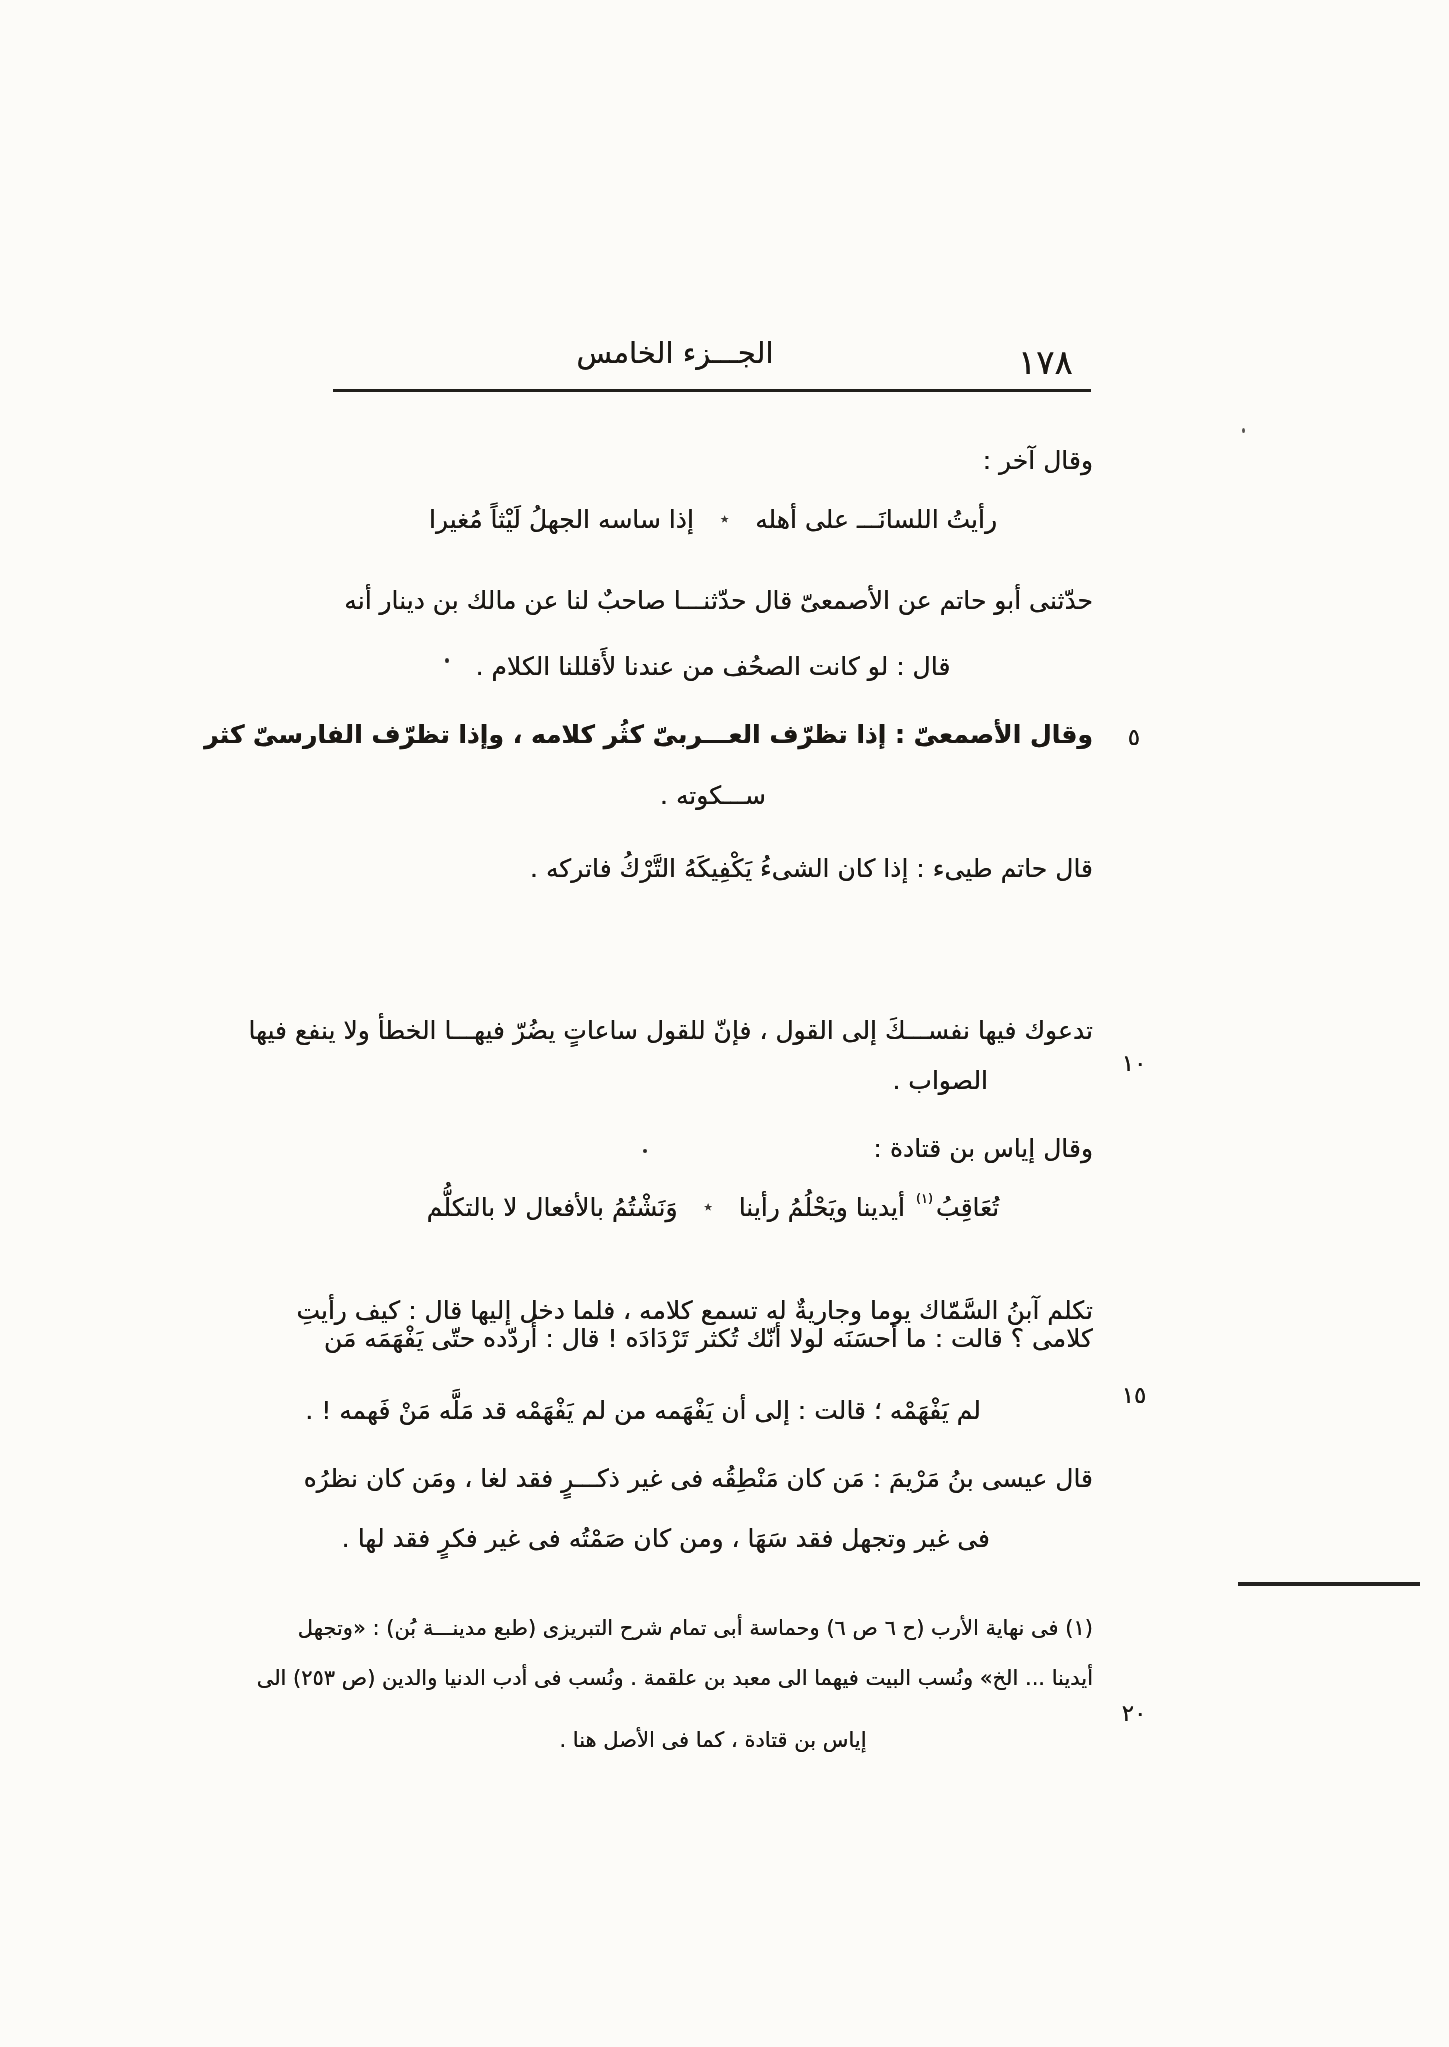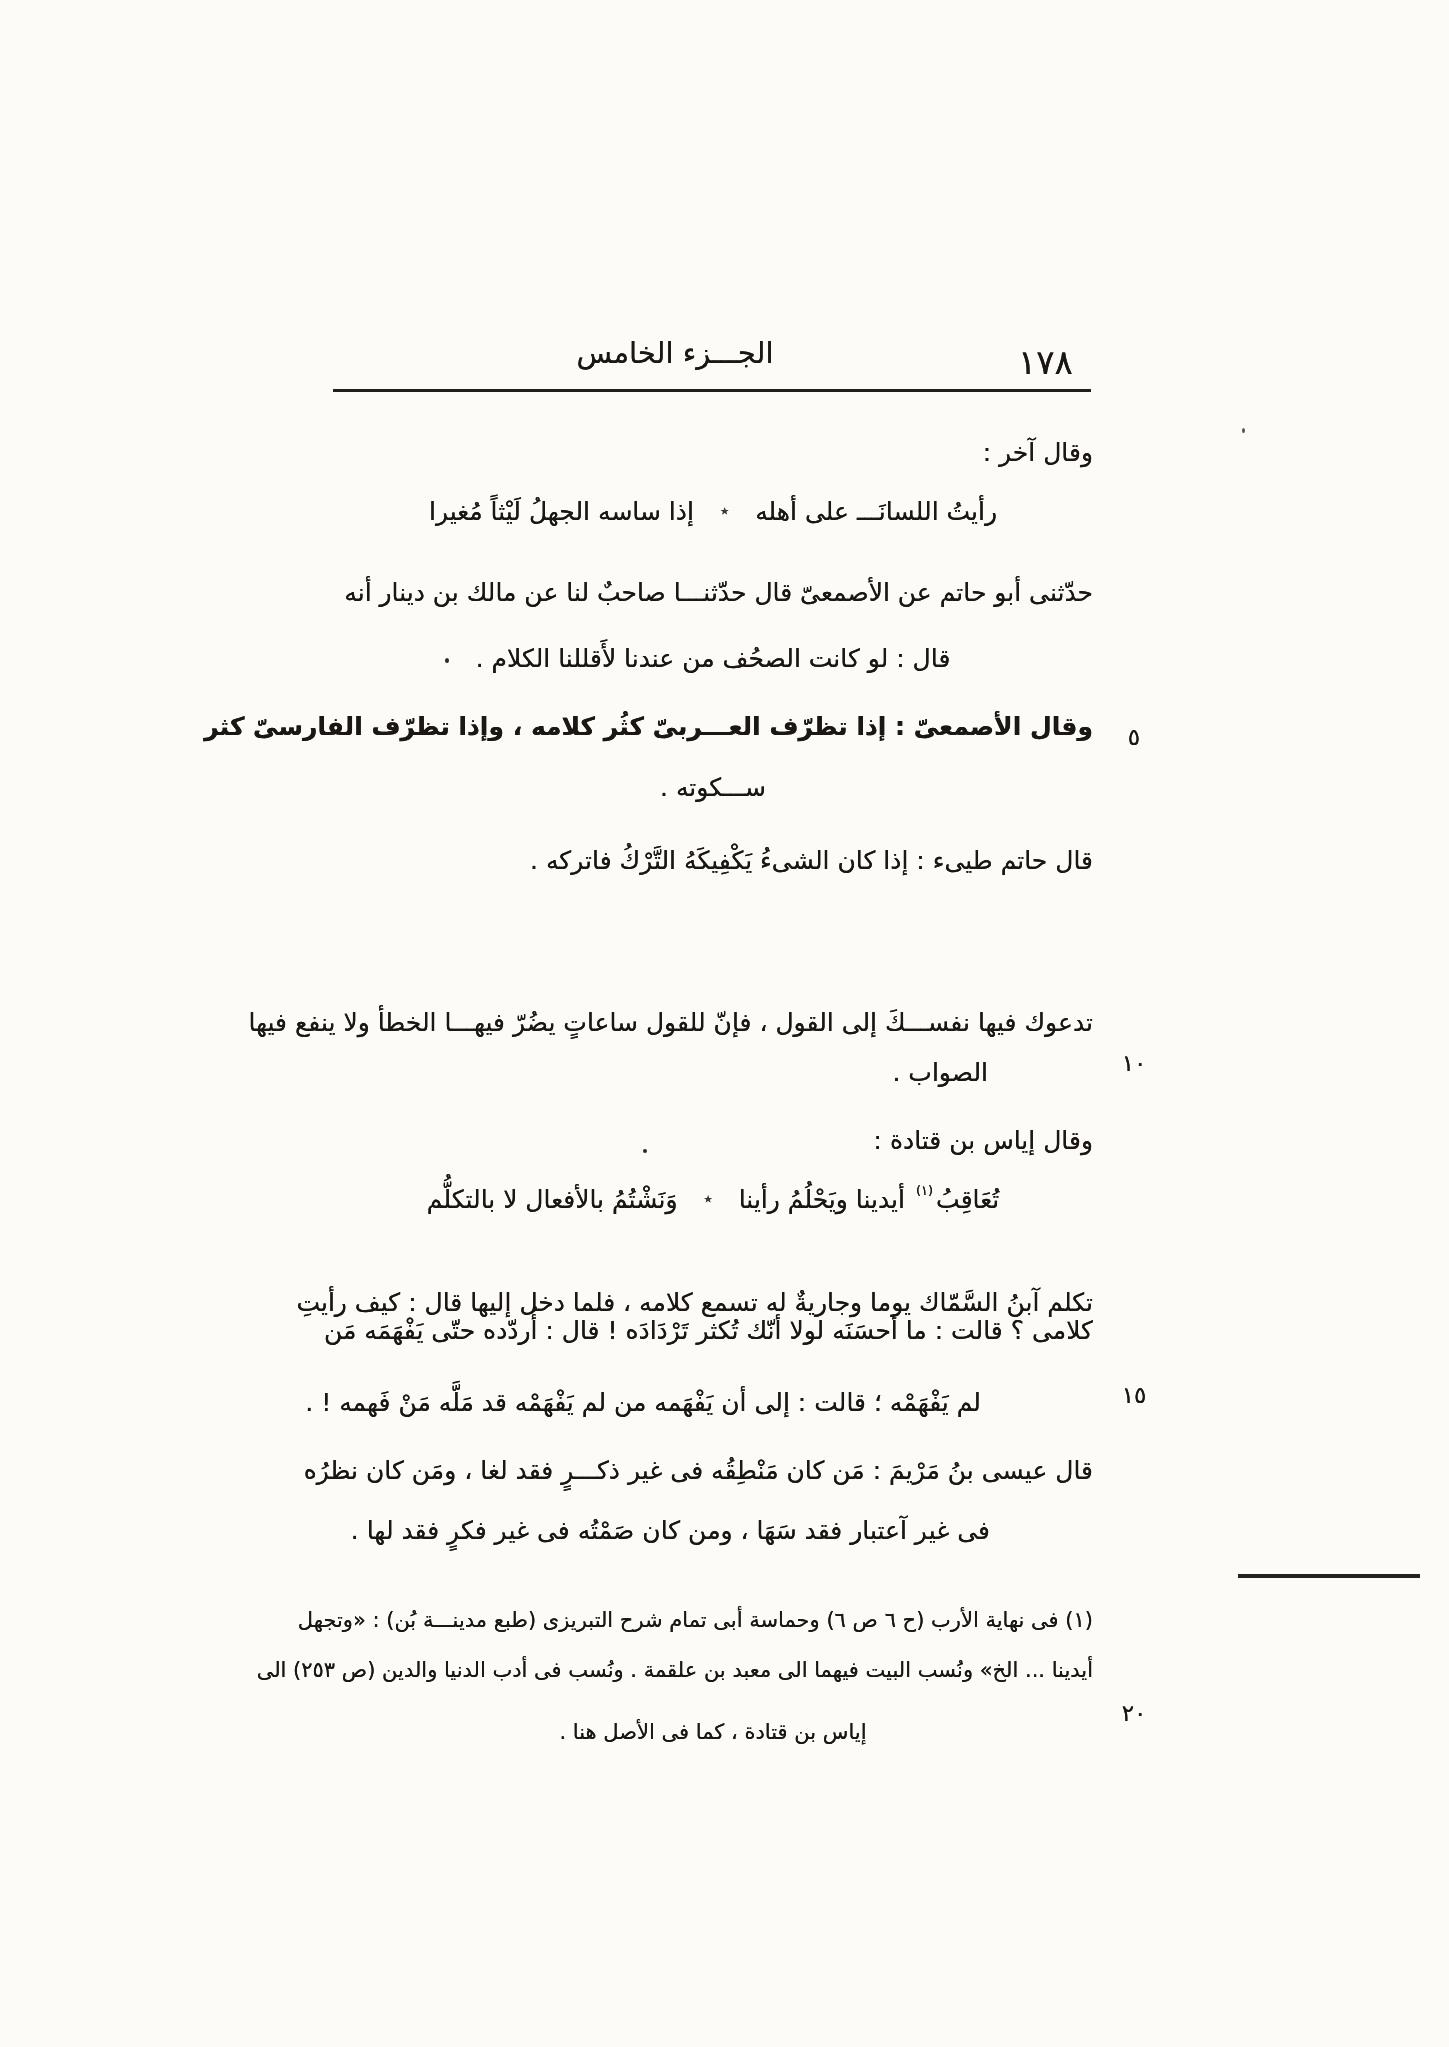--- a/index.html
+++ b/index.html
@@ -8,21 +8,21 @@
     font-family:"DejaVu Sans",sans-serif;color:#1b1814;overflow:hidden;
     text-shadow:0 0 0.4px currentColor;
   }
   
   .page-title{position:absolute;left:575px;top:336px;width:200px;text-align:center;
     font-size:29px;direction:rtl;white-space:nowrap;}
   .page-number{position:absolute;left:1018px;top:342px;font-size:34px;letter-spacing:3px;
     direction:rtl;white-space:nowrap;}
   .header-rule{position:absolute;left:333px;top:389px;width:758px;height:3px;background:#211f1c;}
   
-  .content{position:absolute;left:333px;top:0;width:760px;height:1532px;}
+  .content{position:absolute;left:333px;top:8px;width:760px;height:1532px;}
   .bl{position:absolute;right:0;direction:rtl;white-space:nowrap;font-size:25px;text-align:right;}
   .center{left:0;right:0;text-align:center;}
   .verse{position:absolute;left:0;right:0;display:flex;justify-content:center;
     align-items:baseline;gap:26px;direction:rtl;font-size:25px;white-space:nowrap;}
   .verse .sep{font-size:17px;opacity:.85;position:relative;top:-4px;}
   sup.fnmark{font-size:13px;position:relative;top:-4px;margin:0 3px;vertical-align:super;}
   .t1{top:438px;}  .t2{top:497px;}  .t3{top:578px;}  .t4{top:644px;}
   .t5{top:712px;font-weight:bold;}  .t6{top:773px;}  .t7{top:846px;}  .t8{top:908px;}
   .t9{top:1008px;} .t10{top:1058px;right:105px;} .t11{top:1126px;} .t12{top:1185px;}
   .t13{top:1258px;margin-top:30px;} .t14{top:1316px;} .t15{top:1388px;right:112px;} .t16{top:1456px;}
@@ -80,21 +80,21 @@
         <span>أيدينا ويَحْلُمُ رأينا</span>
       </span>
       <span class="sep">٭</span>
       <span>وَنَشْتُمُ بالأفعال لا بالتكلُّم</span>
     </div>
 
     <div class="bl t13">تكلم آبنُ السَّمّاك يوما وجاريةٌ له تسمع كلامه ، فلما دخل إليها قال : كيف رأيتِ</div>
     <div class="bl t14">كلامى ؟ قالت : ما أحسَنَه لولا أنّك تُكثر تَرْدَادَه ! قال : أُردّده حتّى يَفْهَمَه مَن</div>
     <div class="bl t15">لم يَفْهَمْه ؛ قالت : إلى أن يَفْهَمه من لم يَفْهَمْه قد مَلَّه مَنْ فَهمه ! .</div>
     <div class="bl t16">قال عيسى بنُ مَرْيمَ : مَن كان مَنْطِقُه فى غير ذكـــرٍ فقد لغا ، ومَن كان نظرُه</div>
-    <div class="bl t17">فى غير آعتبار فقد سَهَا ، ومن كان صَمْتُه فى غير فكرٍ فقد لها .</div>
+    <div class="bl t17">فى غير وتجهل فقد سَهَا ، ومن كان صَمْتُه فى غير فكرٍ فقد لها .</div>
 
     <div class="fn-sep"></div>
     <div class="fn f1">(١) فى نهاية الأرب (ح ٦ ص ٦) وحماسة أبى تمام شرح التبريزى (طبع مدينـــة بُن) : «وتجهل</div>
     <div class="fn f2">أيدينا ... الخ» ونُسب البيت فيهما الى معبد بن علقمة . ونُسب فى أدب الدنيا والدين (ص ٢٥٣) الى</div>
     <div class="fn f3">إياس بن قتادة ، كما فى الأصل هنا .</div>
   </div>
 
   <div class="speck sp1"></div>
   <div class="speck sp2"></div>
   <div class="speck sp3"></div>

